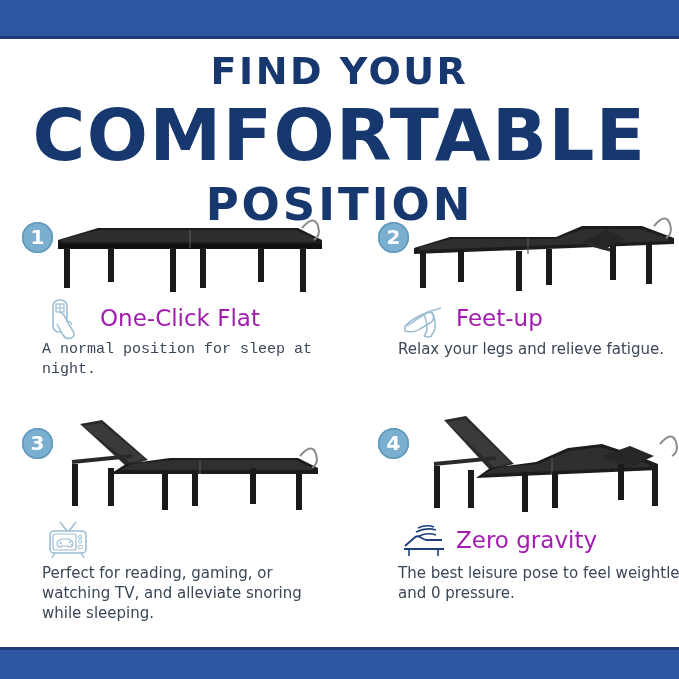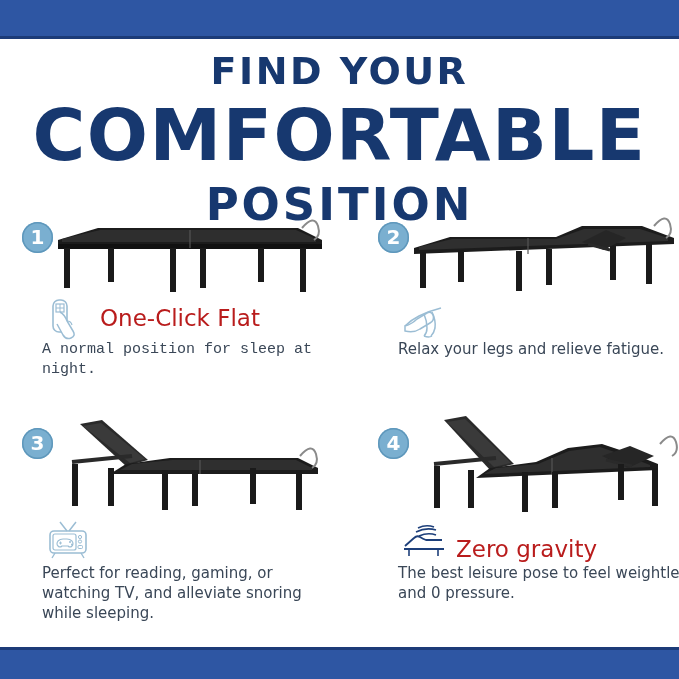--- a/index.html
+++ b/index.html
@@ -106,30 +106,30 @@
   .label-row {
     position: absolute;
     left: 30px;
     display: flex;
     align-items: center;
     gap: 10px;
   }
   .f1 .label-row { top: 90px; }
   .f2 .label-row { top: 90px; }
   .f3 .label-row { top: 106px; }
-  .f4 .label-row { top: 106px; align-items: flex-end; }
+  .f4 .label-row { top: 106px; }
 
   .feat-icon {
     width: 44px;
     height: 44px;
     flex: 0 0 44px;
   }
   .feat-title {
     font-size: 23px;
-    color: #b91c1c;
+    color: #a21caf;
     white-space: nowrap;
   }
 
   .feat-desc {
     position: absolute;
     left: 26px;
     width: 300px;
     font-size: 15px;
     color: #3a4757;
     line-height: 1.32;
@@ -204,20 +204,21 @@
     </svg>
 
     <div class="label-row">
       <svg class="feat-icon" viewBox="0 0 44 44">
         <path d="M3 30 q6 -6 14 -10 q10 -5 22 -8" fill="none" stroke="#9bbdd4" stroke-width="1.6"></path>
         <path d="M3 30 q7 -2 12 -7 l10 -6 q4 -2 6 2 q2 5 -3 8 l-10 6 q-6 4 -15 2 z" fill="#ffffff" stroke="#9bbdd4" stroke-width="1.5"></path>
         <path d="M22 18 q3 7 3 14 q0 5 -3 8" fill="none" stroke="#9bbdd4" stroke-width="1.5"></path>
         <path d="M30 16 q4 8 3 16 q-1 5 -4 8" fill="none" stroke="#9bbdd4" stroke-width="1.5"></path>
         <path d="M22 40 q5 2 8 0" fill="none" stroke="#9bbdd4" stroke-width="1.4"></path>
       </svg>
+      <span class="feat-title">Feet-up</span>
     </div>
 
     <div class="feat-desc">Relax your legs and relieve fatigue.</div>
   </div>
 
   <div class="feature f3">
     <div class="badge">3</div>
 
     <svg class="bed-art" viewBox="0 0 280 104">
       <polygon points="30,12 52,8 98,48 76,54" fill="#2a2a2a"></polygon>

